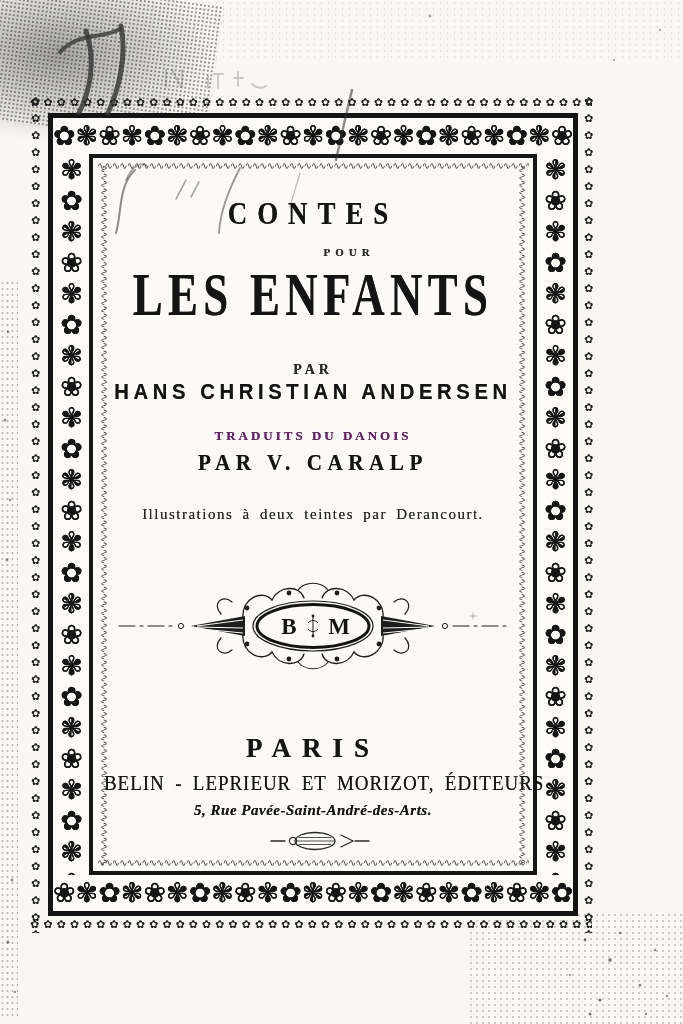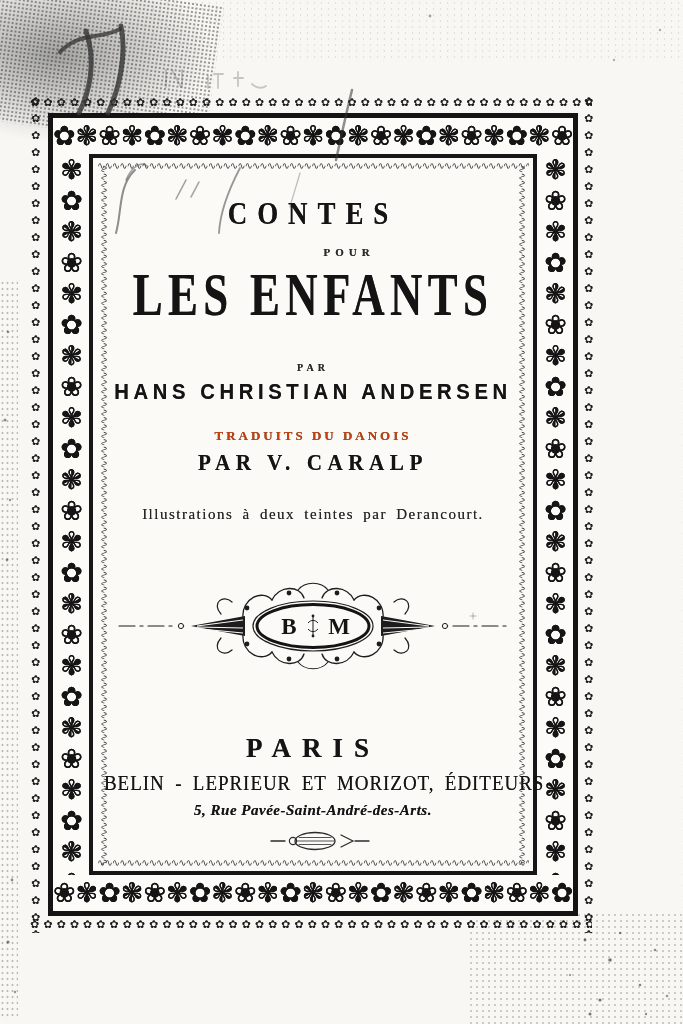--- a/index.html
+++ b/index.html
@@ -48,24 +48,24 @@
   .wave.h{left:4px;right:4px;}
   .wave.t{top:3px;} .wave.b{bottom:3px;}
   .wave.v{top:7px;width:700px;transform-origin:0 0;transform:rotate(90deg);}
   .wave.l{left:16px;} .wave.r{left:434px;}
   
   .txt{position:absolute;left:93px;width:440px;text-align:center;white-space:nowrap;
     color:#141414;text-shadow:0 0 .5px rgba(0,0,0,.65);}
   .t-contes{top:197px;font-size:30px;font-weight:bold;letter-spacing:11px;transform:scale(.9,1.05);}
   .t-pour{top:246px;font-size:11px;font-weight:bold;letter-spacing:5px;color:#2a2a2a;margin-left:36px;}
   .t-main{top:265px;font-size:51px;font-weight:bold;letter-spacing:6px;transform:scale(.88,1.22);}
-  .t-par{top:362px;font-size:10px;font-weight:bold;letter-spacing:4px;color:#2a2a2a;}
+  .t-par{top:362px;font-size:14px;font-weight:bold;letter-spacing:4px;color:#2a2a2a;}
   .t-author{top:379px;font-family:"Liberation Sans",sans-serif;font-size:22px;font-weight:bold;
     letter-spacing:5px;transform:scale(.92,1.02);}
-  .t-trad{top:428px;font-size:13px;font-weight:bold;letter-spacing:3px;color:#c2410c;}
+  .t-trad{top:428px;font-size:13px;font-weight:bold;letter-spacing:3px;color:#701a75;}
   .t-caralp{top:450px;font-size:23px;font-weight:bold;letter-spacing:6px;transform:scale(.92,1);}
   .t-illu{top:506px;font-size:15px;letter-spacing:1.5px;word-spacing:4px;color:#262626;}
   .t-paris{top:733px;font-size:27px;font-weight:bold;letter-spacing:11px;}
   .t-pub{top:772px;font-size:20px;letter-spacing:1px;word-spacing:5px;transform:scale(.95,1.02);}
   .t-addr{top:802px;font-size:15px;font-weight:bold;letter-spacing:.5px;font-style:italic;}
   svg{display:block;}
 </style>
 </head>
 <body>
 

